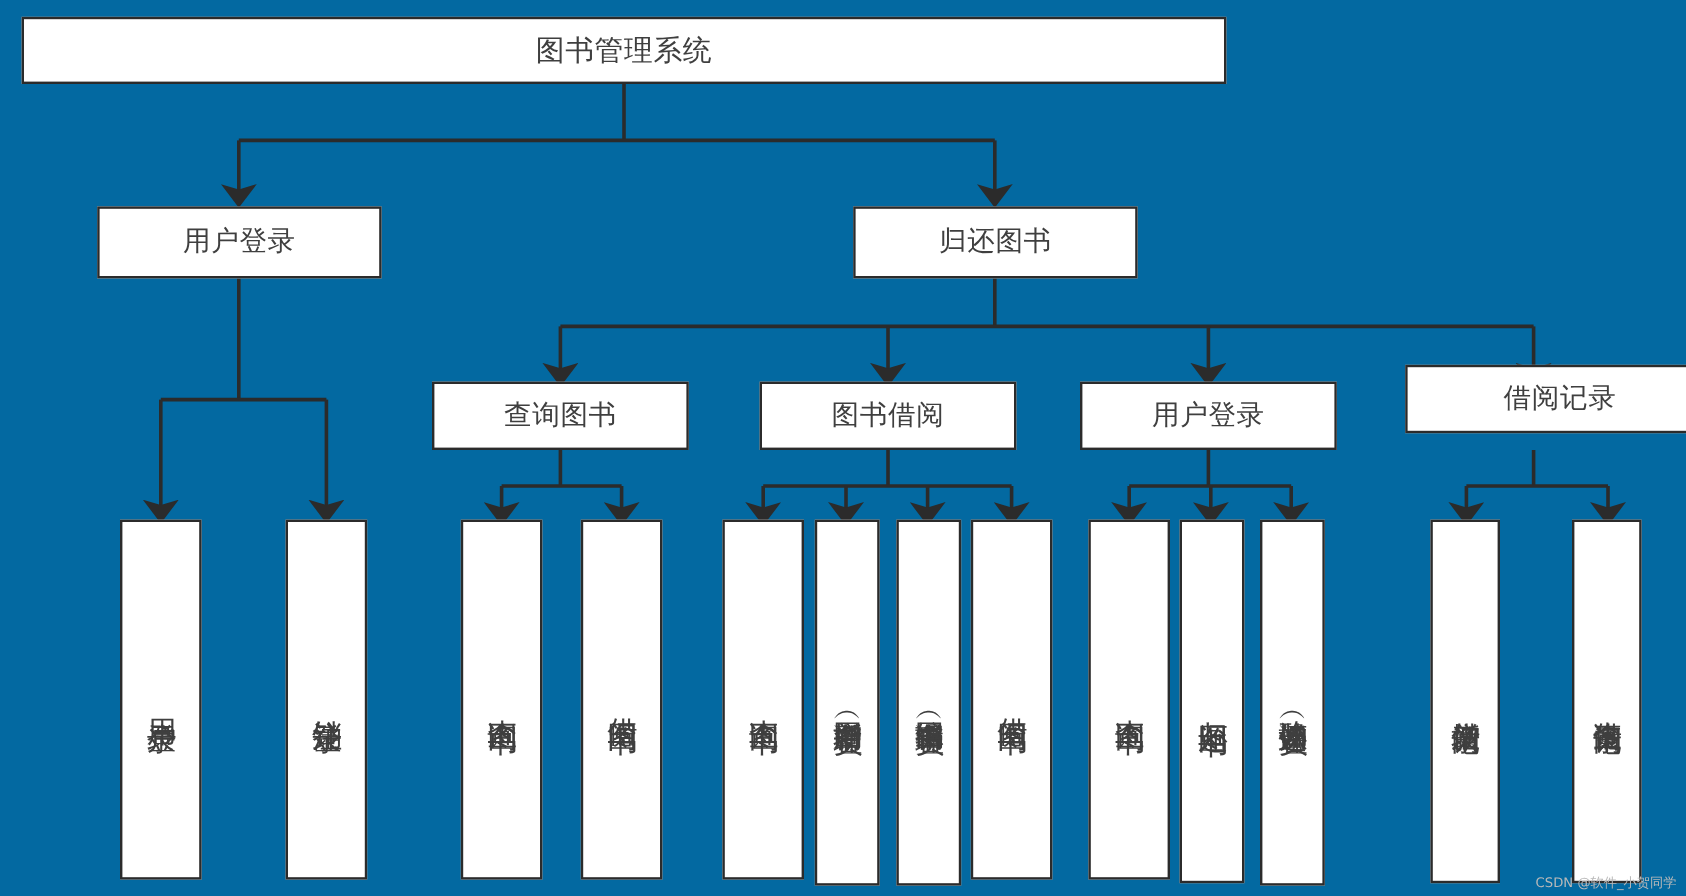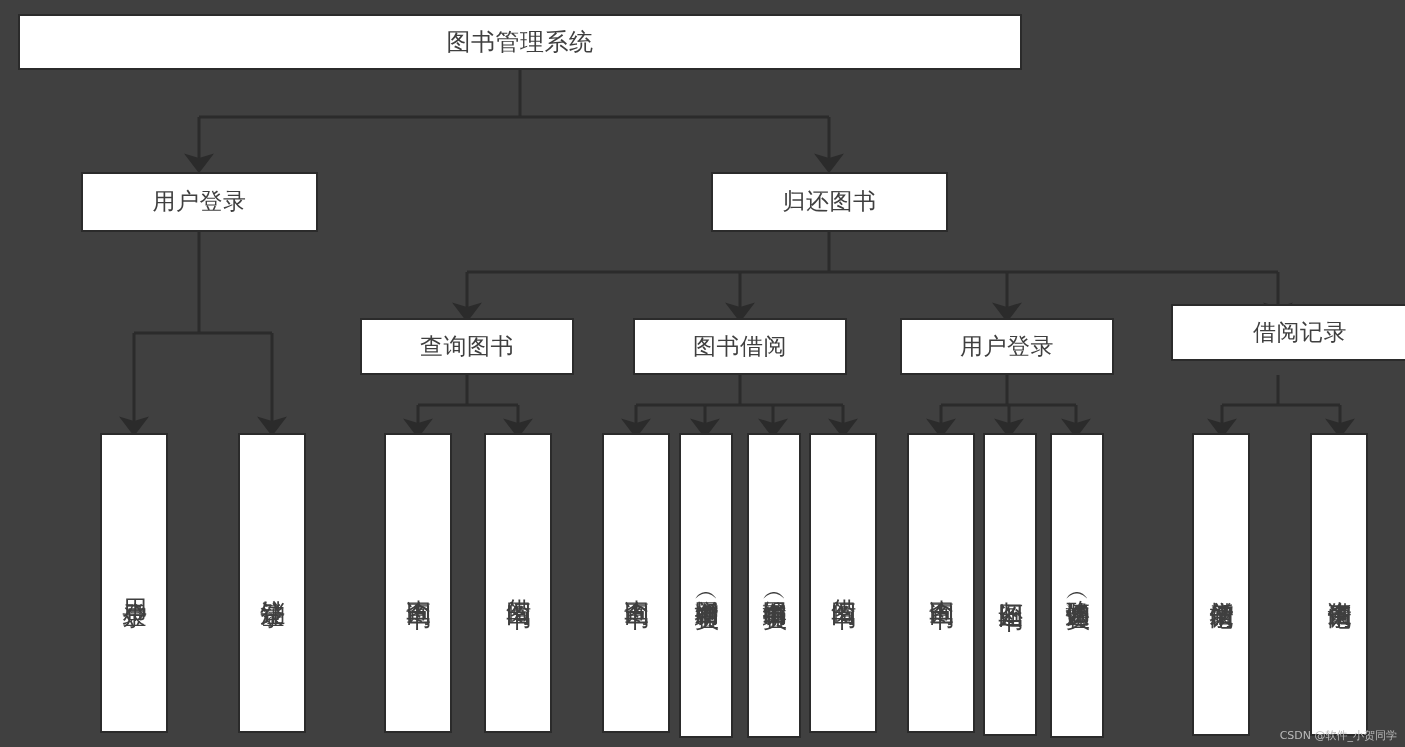--- a/index.html
+++ b/index.html
@@ -8,21 +8,21 @@
     padding: 0;
     background: #ffffff;
   }
   body {
     font-family: "DejaVu Sans", "Liberation Sans", sans-serif;
   }
   #diagram-root {
     position: relative;
     width: 1405px;
     height: 747px;
-    background: #404040;
+    background: #0369a1;
     overflow: hidden;
     text-decoration: underline;
   }
   #edge-layer {
     position: absolute;
     left: 0;
     top: 0;
     width: 1405px;
     height: 747px;
     pointer-events: none;

